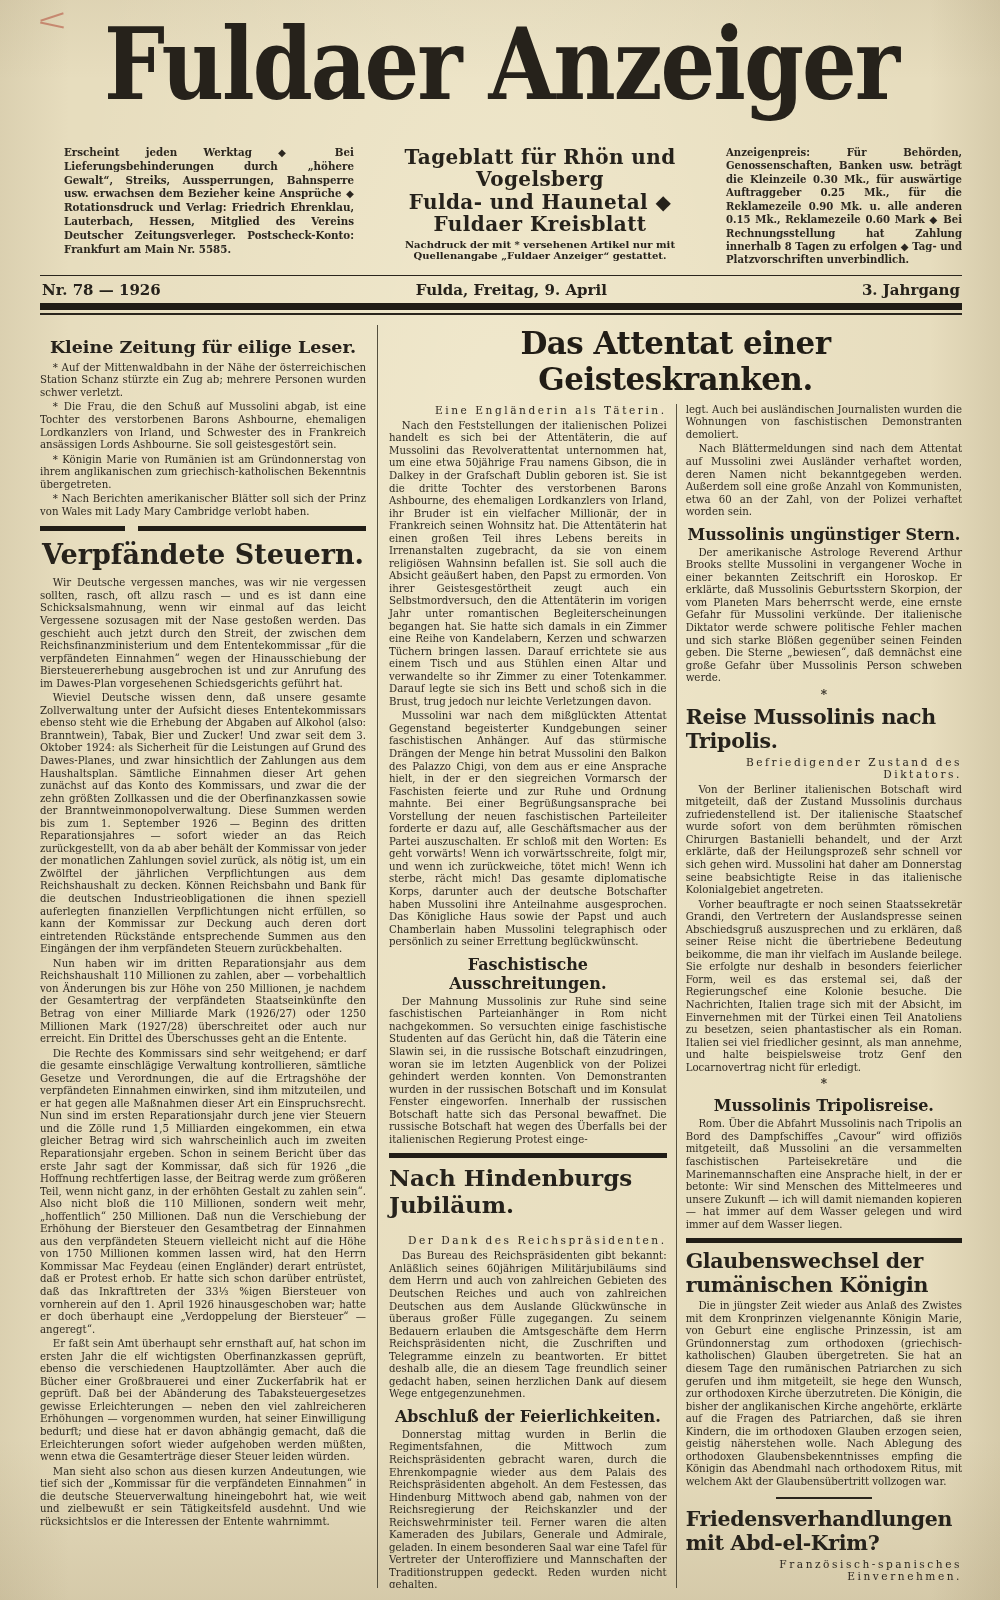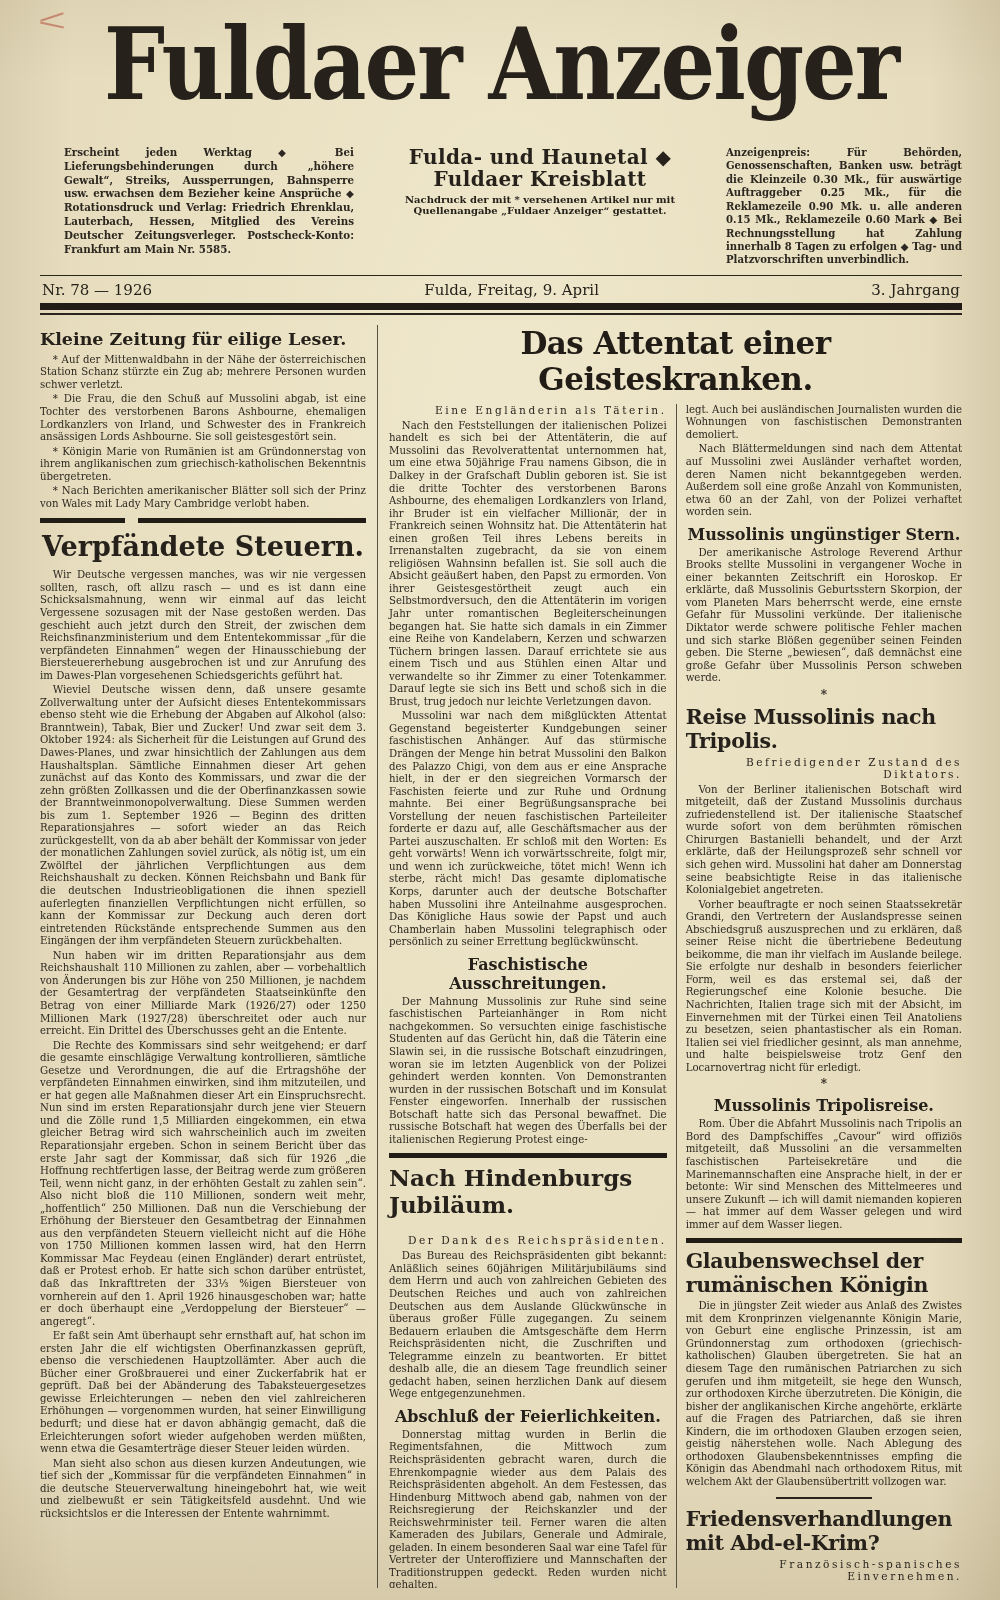--- a/index.html
+++ b/index.html
@@ -31,36 +31,36 @@
   .mh-left{width:290px;font-size:10.3px;font-weight:bold;line-height:1.34;text-align:justify;color:#2c2720;}
   .mh-center{flex:1;text-align:center;color:#26221b;}
   .mh-c1{font-size:20px;font-weight:bold;letter-spacing:.4px;line-height:1.12;}
   .mh-c2{font-size:20px;font-weight:bold;letter-spacing:.4px;line-height:1.12;}
   .mh-c3{font-size:12.6px;font-weight:bold;margin-top:5px;}
   .mh-c4{font-size:10px;font-weight:bold;margin-top:3px;}
   .mh-right{width:236px;font-size:10.1px;font-weight:bold;line-height:1.33;text-align:justify;color:#2c2720;}
 
   .rule-thin{height:1.5px;background:#2a251d;margin-top:8px;}
   .dateline{display:flex;justify-content:space-between;align-items:baseline;
-    font-size:15px;font-weight:normal;padding:5px 2px 4px;color:#26221b;text-align:right;}
+    font-size:15px;font-weight:bold;padding:5px 2px 4px;color:#26221b;text-align:right;}
   .rule-thick{height:7px;background:#211d16;}
   .rule-thin2{height:1.5px;background:#2a251d;margin-top:3px;}
 
   
   .content{display:flex;margin-top:10px;}
   .col-left{width:338px;padding-right:11px;border-right:1.5px solid #55503f;box-sizing:border-box;}
   .main{flex:1;padding-left:11px;min-width:0;}
   .two{display:flex;}
   .col-center{width:50.2%;padding-right:9px;border-right:1.5px solid #55503f;box-sizing:border-box;}
   .col-right{flex:1;padding-left:9px;min-width:0;}
 
   p.body{font-size:10.2px;line-height:1.23;text-align:justify;margin:0 0 2px;text-indent:1.25em;}
   p.body.noindent{text-indent:0;}
 
-  .h-kz{font-size:17.5px;font-weight:bold;margin:4px 0 5px;color:#26221b;}
+  .h-kz{font-size:17.5px;font-weight:bold;text-align:center;margin:12px 0 5px;color:#26221b;}
   .divider-seg{height:5px;margin:8px 0 6px;
     background:linear-gradient(to right,#211d16 0 26%,rgba(0,0,0,0) 26% 30%,#211d16 30% 100%);}
   .h-vs{font-size:27px;font-weight:bold;text-align:center;margin:8px 0 7px;color:#26221b;}
 
   .headline{font-size:31px;font-weight:bold;text-align:center;margin:0 0 7px;color:#211d16;letter-spacing:-.5px;}
   .h-sub{font-size:21px;font-weight:bold;margin:0 0 4px;color:#26221b;}
   .h-spaced{font-size:10.6px;font-weight:normal;letter-spacing:.24em;text-align:right;margin:0 0 4px;color:#2c2720;}
   .h-mid{font-size:16px;font-weight:bold;text-align:center;margin:6px 0 3px;color:#26221b;}
   .h-big2{font-size:23px;font-weight:bold;text-align:left;margin:4px 0 16px;color:#26221b;}
   .h-big3{font-size:20.5px;font-weight:bold;text-align:left;margin:4px 0 3px;color:#26221b;letter-spacing:-.3px;}
@@ -73,20 +73,21 @@
 
 <div class="red-mark"></div>
 
 <div class="page">
 
   <div class="mast-title">Fuldaer Anzeiger</div>
 
   <div class="mast-row">
     <div class="mh-left">Erscheint jeden Werktag ◆ Bei Lieferungsbehinderungen durch „höhere Gewalt“, Streiks, Aussperrungen, Bahnsperre usw. erwachsen dem Bezieher keine Ansprüche ◆ Rotationsdruck und Verlag: Friedrich Ehrenklau, Lauterbach, Hessen, Mitglied des Vereins Deutscher Zeitungsverleger. Postscheck-Konto: Frankfurt am Main Nr. 5585.</div>
     <div class="mh-center">
+      <div class="mh-c1">Tageblatt für Rhön und Vogelsberg</div>
       <div class="mh-c2">Fulda- und Haunetal ◆ Fuldaer Kreisblatt</div>
       <div class="mh-c4">Nachdruck der mit * versehenen Artikel nur mit Quellenangabe „Fuldaer Anzeiger“ gestattet.</div>
     </div>
     <div class="mh-right">Anzeigenpreis: Für Behörden, Genossenschaften, Banken usw. beträgt die Kleinzeile 0.30 Mk., für auswärtige Auftraggeber 0.25 Mk., für die Reklamezeile 0.90 Mk. u. alle anderen 0.15 Mk., Reklamezeile 0.60 Mark ◆ Bei Rechnungsstellung hat Zahlung innerhalb 8 Tagen zu erfolgen ◆ Tag- und Platzvorschriften unverbindlich.</div>
   </div>
 
   <div class="rule-thin"></div>
 
   <div class="dateline">
     <span>Nr. 78 — 1926</span>

